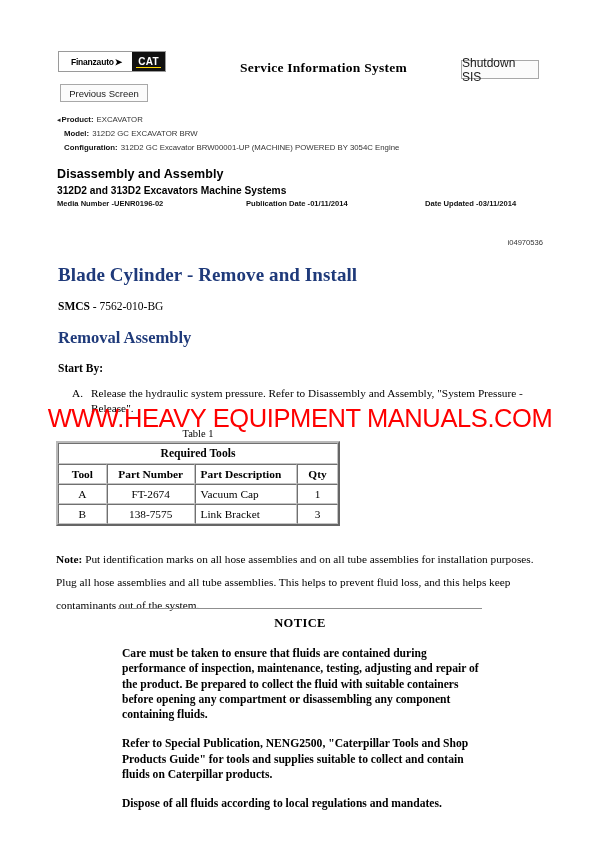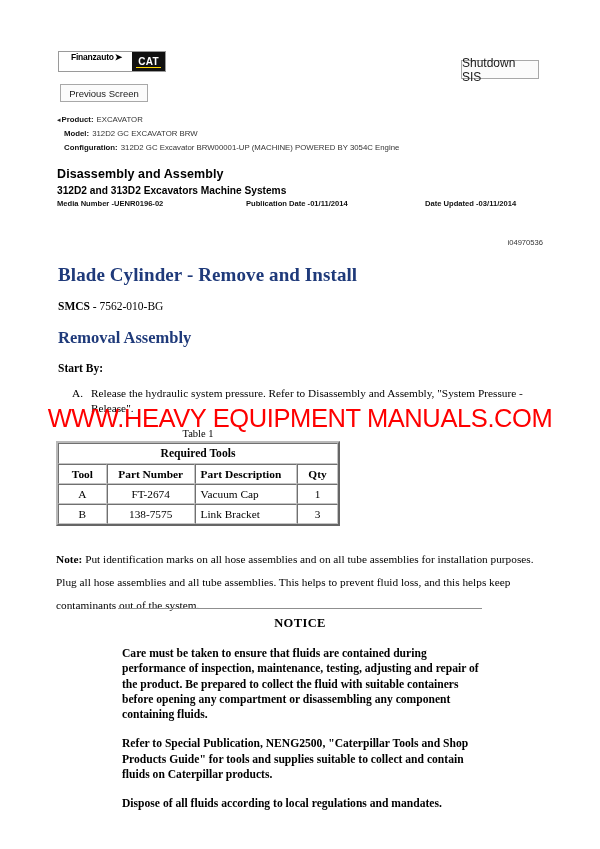--- a/index.html
+++ b/index.html
@@ -38,21 +38,21 @@
     height: 21px;
     border: 1px solid #9a9a9a;
     box-sizing: border-box;
     display: flex;
     align-items: stretch;
     background: #ffffff;
   }
   .logo-finanzauto {
     flex: 1;
     display: flex;
-    align-items: flex-start;
+    align-items: center;
     justify-content: center;
     font-family: "Liberation Sans", sans-serif;
     font-size: 8.5px;
     font-weight: bold;
     letter-spacing: -0.2px;
     color: #000;
     padding-left: 2px;
   }
   .logo-arrow {
     display: inline-block;
@@ -397,20 +397,21 @@
       <div class="logo-cat">
         <span>CAT</span>
         <span class="cat-bar"></span>
       </div>
     </div>
 
     <div class="prev-screen">
       <span>Previous Screen</span>
     </div>
 
+    <div class="sis-title">Service Information System</div>
 
     <div class="shutdown-btn">
       <span>Shutdown SIS</span>
     </div>
   </div>
 
   <div class="crumbs">
     <div class="crumb-row">
       <span class="crumb-arrow">◂</span><span class="k">Product:</span><span class="v">EXCAVATOR</span>
     </div>

